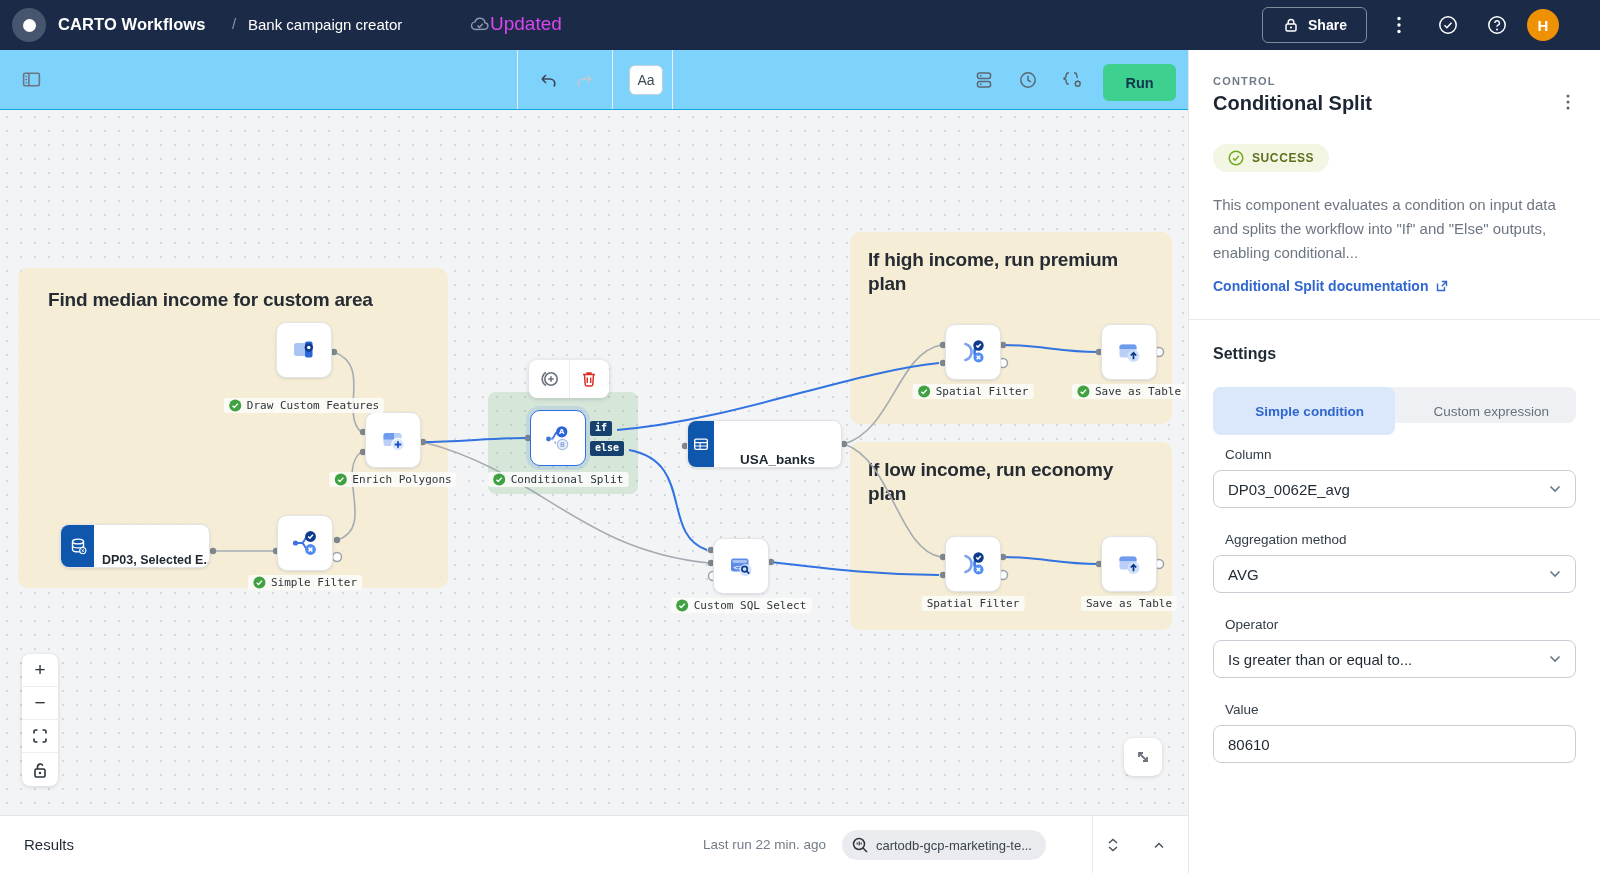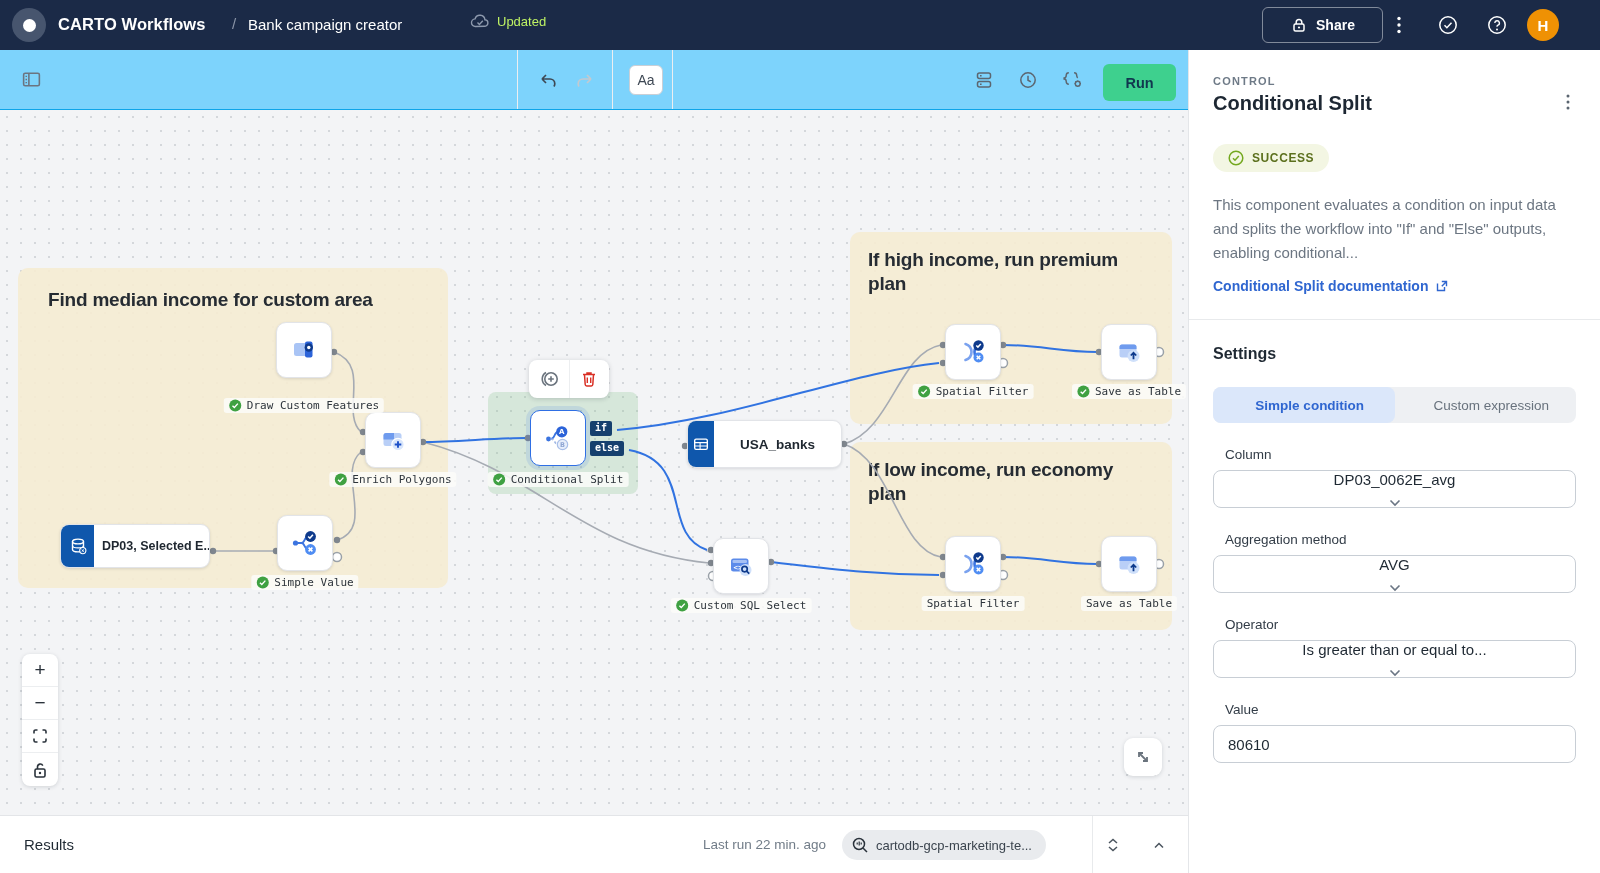--- a/index.html
+++ b/index.html
@@ -7,22 +7,22 @@
   body { font-family:"Liberation Sans",sans-serif; background:#fff; }
   .app { position:relative; width:1600px; height:873px; overflow:hidden; }
 
   
   .topbar { position:absolute; left:0; top:0; width:1600px; height:50px; background:#1b2a47; display:flex; align-items:center; }
   .logo { position:absolute; left:12px; top:8px; width:34px; height:34px; border-radius:50%; background:#47556e; display:flex; align-items:center; justify-content:center; }
   .logo-dot { width:13px; height:13px; border-radius:50%; background:#fff; }
   .app-title { position:absolute; left:58px; top:15px; color:#fff; font-size:16.5px; font-weight:700; letter-spacing:.1px; }
   .bc-sep { position:absolute; left:232px; top:15px; color:#8b95a8; font-size:15px; }
   .wf-title { position:absolute; left:248px; top:16px; color:#fff; font-size:15px; }
-  .updated { position:absolute; left:470px; top:13px; display:flex; align-items:center; gap:7px; color:#bef264; font-size:13px; }
-  .share-btn { position:absolute; left:1262px; top:7px; width:121px; height:36px; border:1px solid rgba(255,255,255,.45); border-radius:6px; background:transparent; color:#fff; font-size:14px; font-weight:600; display:flex; align-items:center; justify-content:center; gap:8px; cursor:pointer; }
+  .updated { position:absolute; left:470px; top:13px; display:flex; align-items:center; color:#d946ef; font-size:19px; }
+  .share-btn { position:absolute; left:1262px; top:7px; width:105px; height:36px; border:1px solid rgba(255,255,255,.45); border-radius:6px; background:transparent; color:#fff; font-size:14px; font-weight:600; display:flex; align-items:center; justify-content:center; gap:8px; cursor:pointer; }
   .tb-kebab { position:absolute; left:1390px; top:11px; width:18px; height:28px; display:flex; align-items:center; justify-content:center; color:#fff; }
   .tb-icon { position:absolute; top:14px; width:22px; height:22px; }
   .avatar { position:absolute; left:1527px; top:9px; width:32px; height:32px; border-radius:50%; background:#ef9104; color:#fff; font-size:15px; font-weight:700; display:flex; align-items:center; justify-content:center; }
 
   
   .toolbar { position:absolute; left:0; top:50px; width:1188px; height:60px; background:#7dd3fc; border-bottom:1px solid #0ea5e9; }
   .tb-div { position:absolute; top:0; width:1px; height:59px; background:#eceef0; }
   .icon-btn { position:absolute; background:none; border:none; cursor:pointer; display:flex; align-items:center; justify-content:center; }
   .aa-btn { position:absolute; left:629px; top:15px; width:34px; height:30px; border:1px solid #c9cfd6; border-radius:6px; background:#fff; font-size:14px; color:#3e4854; font-weight:500; cursor:pointer; }
   .run-btn { position:absolute; left:1103px; top:14px; width:73px; height:37px; background:#3ed08e; border:none; border-radius:6px; font-size:14.5px; font-weight:600; color:#11374f; cursor:pointer; }
@@ -36,21 +36,21 @@
   .g2 .group-title, .g3 .group-title { padding:16px 18px 0 18px; }
   .sel-box { position:absolute; left:488px; top:282px; width:150px; height:102px; border-radius:8px; background:rgba(126,190,136,.25); }
   .edges { position:absolute; left:0; top:0; width:1188px; height:705px; pointer-events:none; }
   .edge-gray { fill:none; stroke:#a6abb3; stroke-width:1.6px; }
   .edge-blue { fill:none; stroke:#3173e1; stroke-width:2px; }
   .port { fill:#7f868e; }
   .port-ring { fill:#fff; stroke:#9aa1a8; stroke-width:1.5px; }
 
   .node { position:absolute; width:56px; height:56px; background:#fff; border:1px solid #e2e4e8; border-radius:10px; box-shadow:0 1px 3px rgba(16,24,40,.12); display:flex; align-items:center; justify-content:center; cursor:pointer; }
   .node.selected { border:1.6px solid #2f6fe4; box-shadow:0 0 0 4px rgba(47,111,228,.13); }
-  .pillnode { position:absolute; background:#fff; border:1px solid #e2e4e8; border-radius:9px; box-shadow:0 1px 3px rgba(16,24,40,.12); display:flex; align-items:center; overflow:hidden; cursor:pointer; }
+  .pillnode { position:absolute; background:#fff; border:1px solid #e2e4e8; border-radius:9px; box-shadow:0 1px 3px rgba(16,24,40,.12); display:flex; align-items:flex-end; overflow:hidden; cursor:pointer; }
   .band { width:33px; align-self:stretch; background:#0f57ac; display:flex; align-items:center; justify-content:center; flex:none; }
   .pill-text { flex:1; text-align:center; font-size:12.5px; font-weight:700; color:#1f2730; padding:0 8px; white-space:nowrap; }
   .usa .pill-text { font-size:13.5px; }
 
   .nlabel { position:absolute; transform:translateX(-50%); display:flex; align-items:center; gap:5px; background:rgba(252,252,249,.85); padding:1px 5px; border-radius:3px; font-family:"DejaVu Sans Mono",monospace; font-size:11px; font-weight:500; color:#2d343b; white-space:nowrap; }
   .port-badge { position:absolute; background:#16406e; color:#fff; font-family:"DejaVu Sans Mono",monospace; font-size:10px; font-weight:700; padding:2px 5px 3px; border-radius:2px; line-height:1; }
 
   .float-tb { position:absolute; left:529px; top:250px; width:80px; height:38px; background:#fff; border-radius:8px; box-shadow:0 1px 5px rgba(16,24,40,.18); display:flex; align-items:center; }
   .float-tb .cell { flex:1; height:100%; display:flex; align-items:center; justify-content:center; background:none; border:none; cursor:pointer; }
   .float-tb .sep { width:1px; height:38px; background:#eceef0; }
@@ -67,24 +67,24 @@
   .ptitle-row { display:flex; align-items:center; justify-content:space-between; margin-top:5px; }
   .ptitle { font-size:20px; font-weight:600; color:#1d2733; }
   .pkebab { background:none; border:none; cursor:pointer; padding:2px 6px; }
   .status { display:inline-flex; align-items:center; gap:8px; margin-top:29px; padding:6px 15px; border-radius:16px; background:#f3f6e3; }
   .status span { font-size:12px; font-weight:700; letter-spacing:.6px; color:#5c701e; }
   .pdesc { margin-top:21px; font-size:15px; color:#6c7682; line-height:24px; }
   .plink { margin-top:13px; display:flex; align-items:center; gap:7px; font-size:14px; font-weight:600; color:#2f66d0; cursor:pointer; }
   .pdivider { margin-top:25px; height:1px; background:#e8eaec; }
   .settings-title { margin-top:25px; font-size:16px; font-weight:600; color:#1f2933; }
   .tabs { margin-top:24px; height:36px; background:#eef0f3; border-radius:8px; display:flex; }
-  .tab { flex:1; height:36px; border:none; border-radius:8px; background:transparent; font-size:13.5px; color:#68727d; cursor:pointer;padding-left:12px; }
+  .tab { flex:1; height:48px; border:none; border-radius:8px; background:transparent; font-size:13.5px; color:#68727d; cursor:pointer;padding-left:12px; }
   .tab.active { background:#dbe7fa; color:#2f66d0; font-weight:600; }
   .flabel { margin-top:24px; font-size:13.5px; color:#323c47;margin-left:12px; }
-  .select { margin-top:8px; height:38px; border:1px solid #c8ced5; border-radius:8px; background:#fff; display:flex; align-items:center; justify-content:space-between; padding:0 14px; font-size:15px; color:#1f2933; cursor:pointer;flex-direction:column; }
+  .select { margin-top:8px; height:38px; border:1px solid #c8ced5; border-radius:8px; background:#fff; display:flex; align-items:center; justify-content:space-between; padding:0 14px; font-size:15px; color:#1f2933; cursor:pointer; }
   .tinput { margin-top:8px; width:100%; height:38px; border:1px solid #c8ced5; border-radius:8px; padding:0 14px; font-size:15px; color:#1f2933; font-family:"Liberation Sans",sans-serif; }
 
   
   .bottombar { position:absolute; left:0; top:815px; width:1188px; height:58px; background:#fff; border-top:1px solid #e3e5e8; }
   .bb-results { position:absolute; left:24px; top:20px; font-size:15px; font-weight:400; color:#1f2933; }
   .bb-last { position:absolute; right:362px; top:21px; font-size:13.5px; color:#717c88; }
   .bb-chip { position:absolute; right:142px; top:14px; height:30px; border:none; border-radius:15px; background:#e9ebee; display:flex; align-items:center; gap:6px; padding:0 14px 0 8px; font-size:13px; color:#3b444e; cursor:pointer; }
   .bb-div { position:absolute; left:1092px; top:0; width:1px; height:58px; background:#e8eaec; }
   .bb-btn { position:absolute; top:15px; width:30px; height:28px; background:none; border:none; display:flex; align-items:center; justify-content:center; cursor:pointer; }
 </style>
@@ -366,21 +366,21 @@
           <circle cx="7" cy="7" r="6.5" fill="#3fa142"></circle>
           <path d="M4,7.2 l2,2 l3.8,-4.2" stroke="#fff" stroke-width="1.5" fill="none"></path>
         </svg>
       <span>Enrich Polygons</span>
     </div>
     <div class="nlabel" style="left:305px;top:465px">
       <svg width="13" height="13" viewBox="0 0 14 14">
           <circle cx="7" cy="7" r="6.5" fill="#3fa142"></circle>
           <path d="M4,7.2 l2,2 l3.8,-4.2" stroke="#fff" stroke-width="1.5" fill="none"></path>
         </svg>
-      <span>Simple Value</span>
+      <span>Simple Filter</span>
     </div>
     <div class="nlabel" style="left:558px;top:362px">
       <svg width="13" height="13" viewBox="0 0 14 14">
           <circle cx="7" cy="7" r="6.5" fill="#3fa142"></circle>
           <path d="M4,7.2 l2,2 l3.8,-4.2" stroke="#fff" stroke-width="1.5" fill="none"></path>
         </svg>
       <span>Conditional Split</span>
     </div>
     <div class="nlabel" style="left:741px;top:488px">
       <svg width="13" height="13" viewBox="0 0 14 14">

